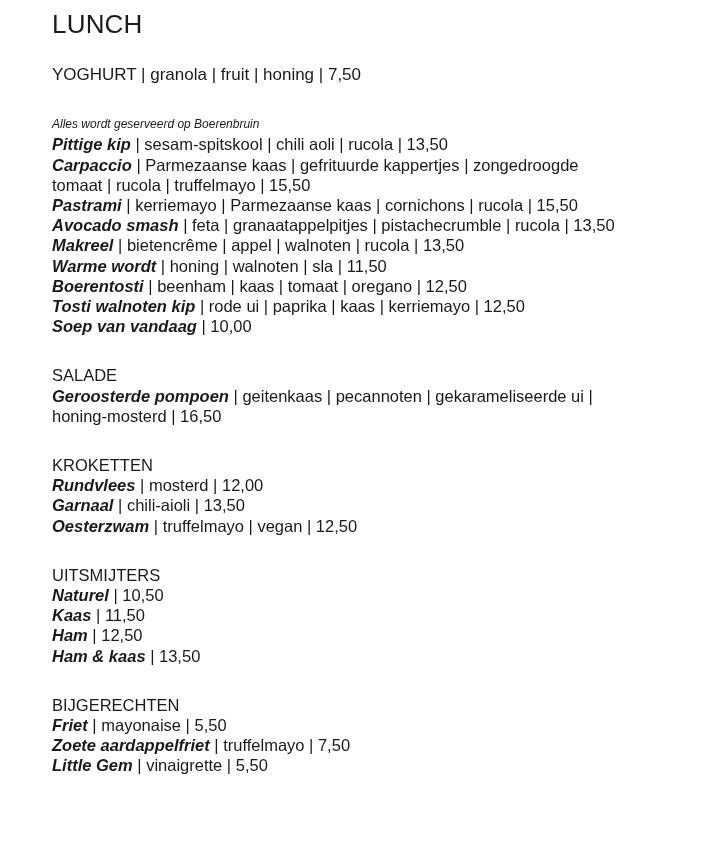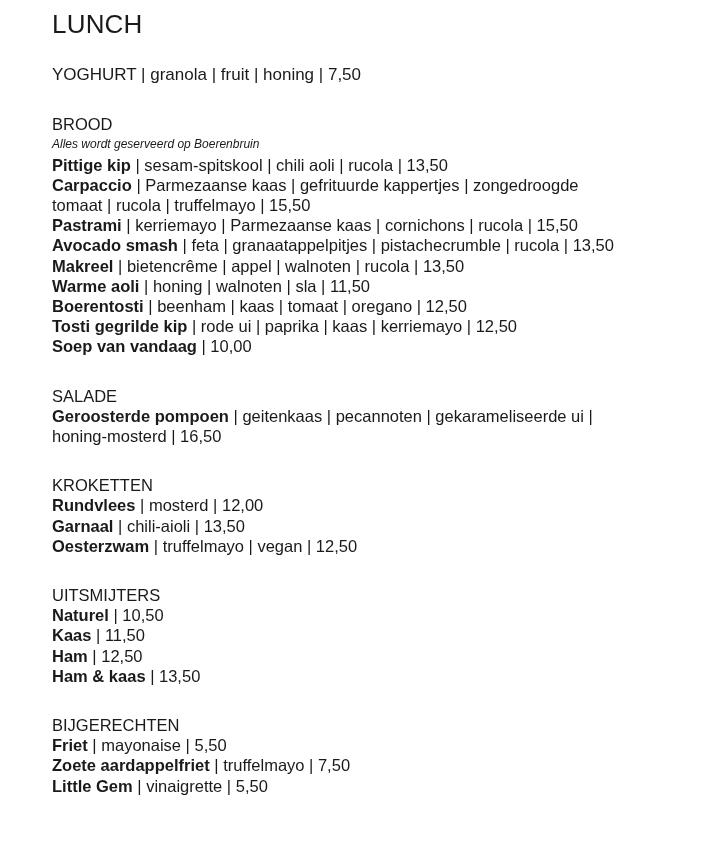--- a/index.html
+++ b/index.html
@@ -5,40 +5,39 @@
     html, body { margin: 0; padding: 0; background: #ffffff; }
     body { width: 716px; height: 843px; position: relative; overflow: hidden;
       font-family: "Liberation Sans", sans-serif; color: #1a1a1a; }
     .page { position: absolute; left: 20px; top: 9px; width: 600px; margin-left: 32px; }
     .title { font-size: 26px; line-height: 30px; margin: 0; font-weight: normal; letter-spacing: 0.2px; }
     .intro { font-size: 17px; line-height: 20.2px; margin-top: 26px; }
     .section { margin-top: 29px; }
     .section-title { font-size: 16.5px; line-height: 20.2px; }
     .note { font-size: 12px; line-height: 20.2px; font-style: italic; }
     .item { font-size: 16.5px; line-height: 20.2px; }
-    .item .name { font-weight: bold; }
+    .item .name { font-weight: bold; font-style: italic; }
   </style>
 </head>
 <body>
 
 <div class="page">
   <h1 class="title">LUNCH</h1>
   <div class="intro">YOGHURT | granola | fruit | honing | 7,50</div>
 
   <div class="section">
-    <div class="section-title">BROOD</div>
     <div class="note">Alles wordt geserveerd op Boerenbruin</div>
     <div class="item"><span class="name">Pittige kip</span><span> | sesam-spitskool | chili aoli | rucola | 13,50</span></div>
     <div class="item" style="width:560px"><span class="name">Carpaccio</span><span> | Parmezaanse kaas | gefrituurde kappertjes | zongedroogde tomaat | rucola | truffelmayo | 15,50</span></div>
     <div class="item"><span class="name">Pastrami</span><span> | kerriemayo | Parmezaanse kaas | cornichons | rucola | 15,50</span></div>
     <div class="item" style="white-space:nowrap"><span class="name">Avocado smash</span><span> | feta | granaatappelpitjes | pistachecrumble | rucola | 13,50</span></div>
     <div class="item"><span class="name">Makreel</span><span> | bietencrême | appel | walnoten | rucola | 13,50</span></div>
-    <div class="item"><span class="name">Warme aoli</span><span> | honing | walnoten | sla | 11,50</span></div>
+    <div class="item"><span class="name">Warme wordt</span><span> | honing | walnoten | sla | 11,50</span></div>
     <div class="item"><span class="name">Boerentosti</span><span> | beenham | kaas | tomaat | oregano | 12,50</span></div>
-    <div class="item"><span class="name">Tosti gegrilde kip</span><span> | rode ui | paprika | kaas | kerriemayo | 12,50</span></div>
+    <div class="item"><span class="name">Tosti walnoten kip</span><span> | rode ui | paprika | kaas | kerriemayo | 12,50</span></div>
     <div class="item"><span class="name">Soep van vandaag</span><span> | 10,00</span></div>
   </div>
 
   <div class="section">
     <div class="section-title">SALADE</div>
     <div class="item" style="width:575px"><span class="name">Geroosterde pompoen</span><span> | geitenkaas | pecannoten | gekarameliseerde ui | honing-mosterd | 16,50</span></div>
   </div>
 
   <div class="section">
     <div class="section-title">KROKETTEN</div>

